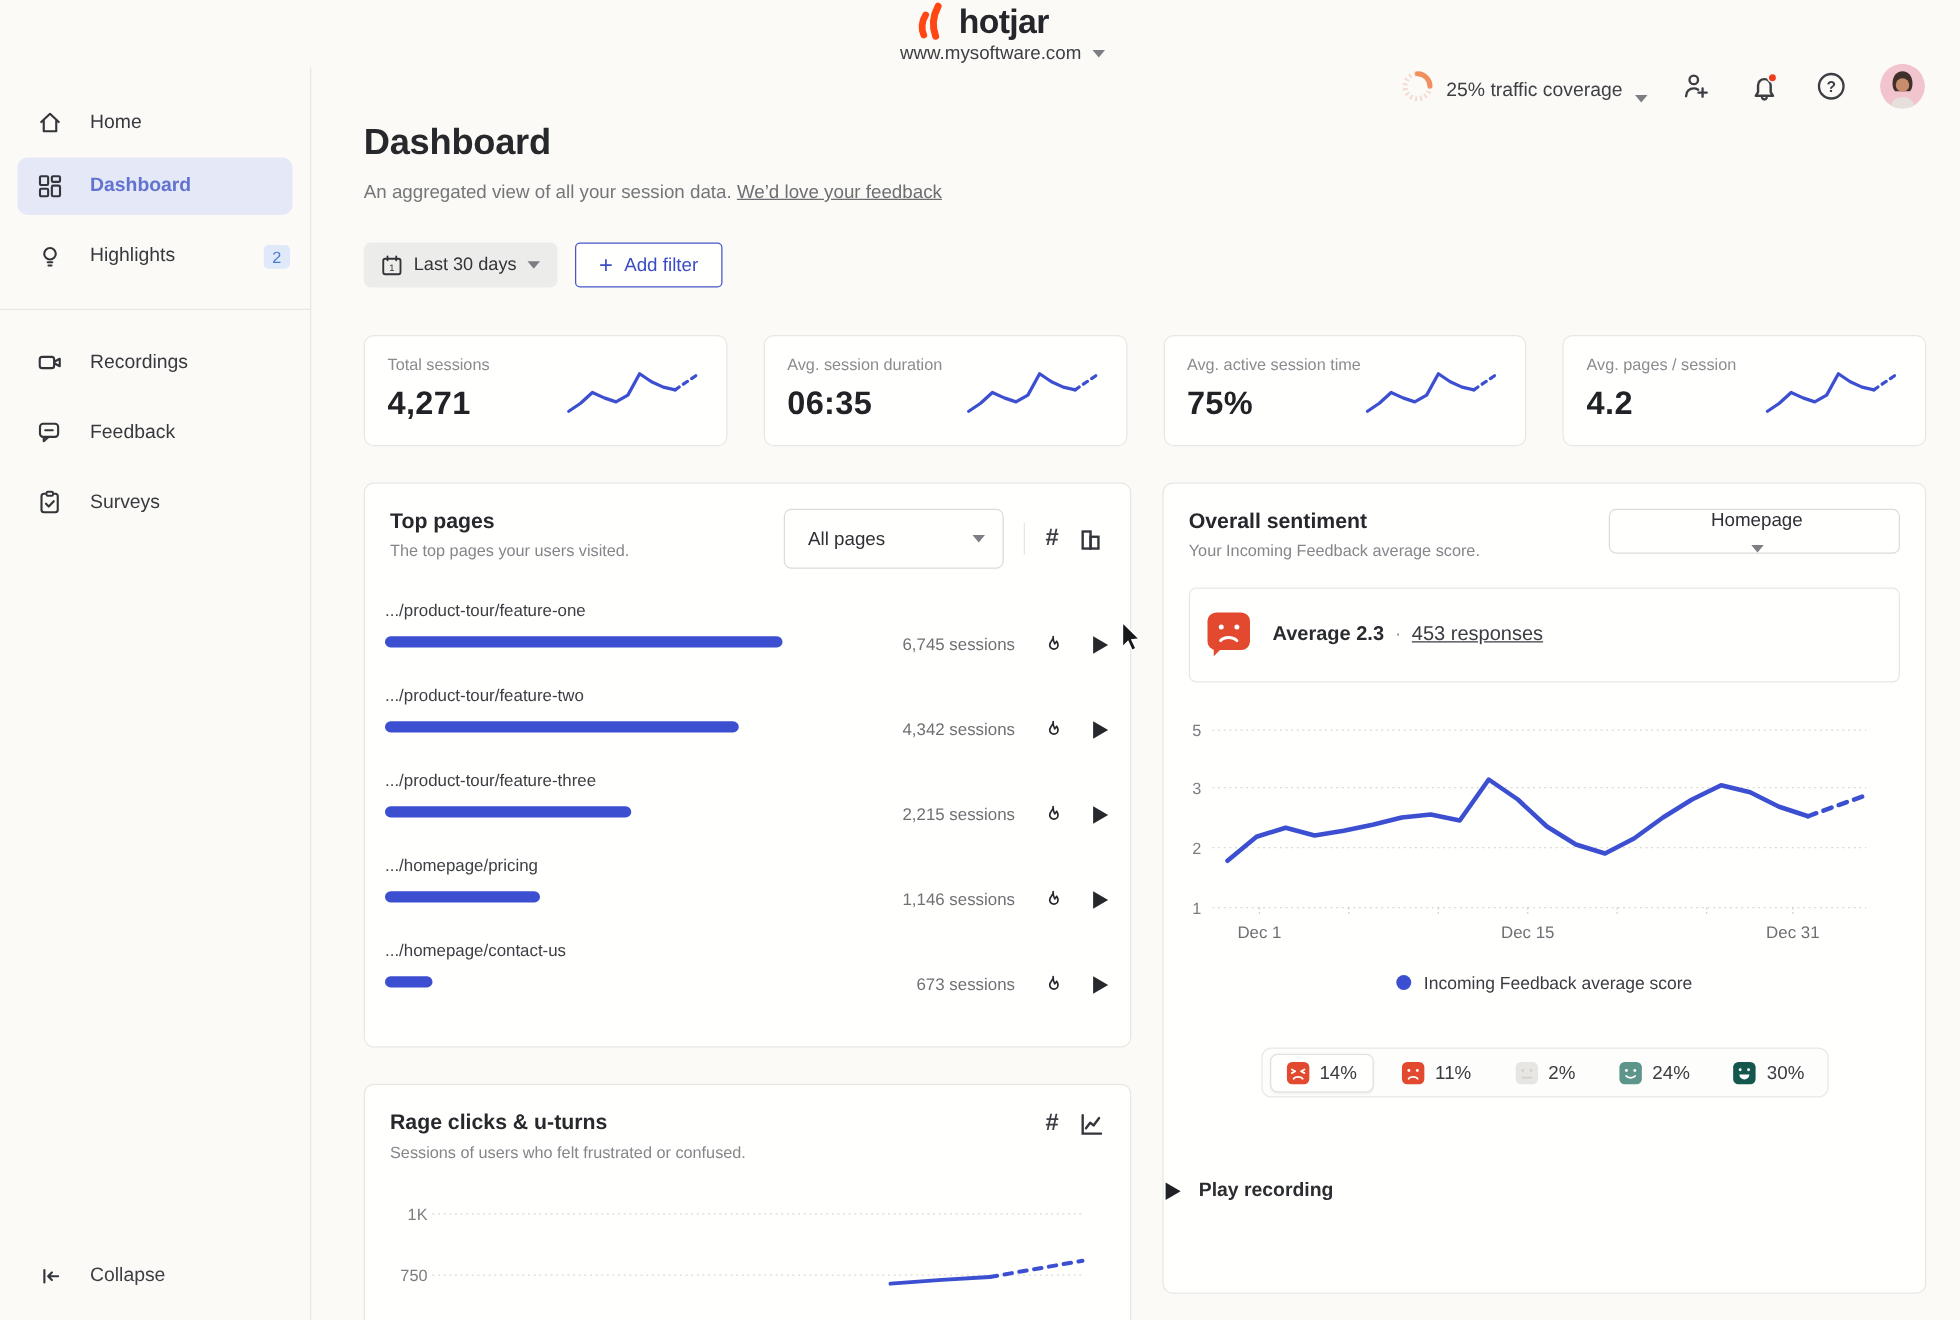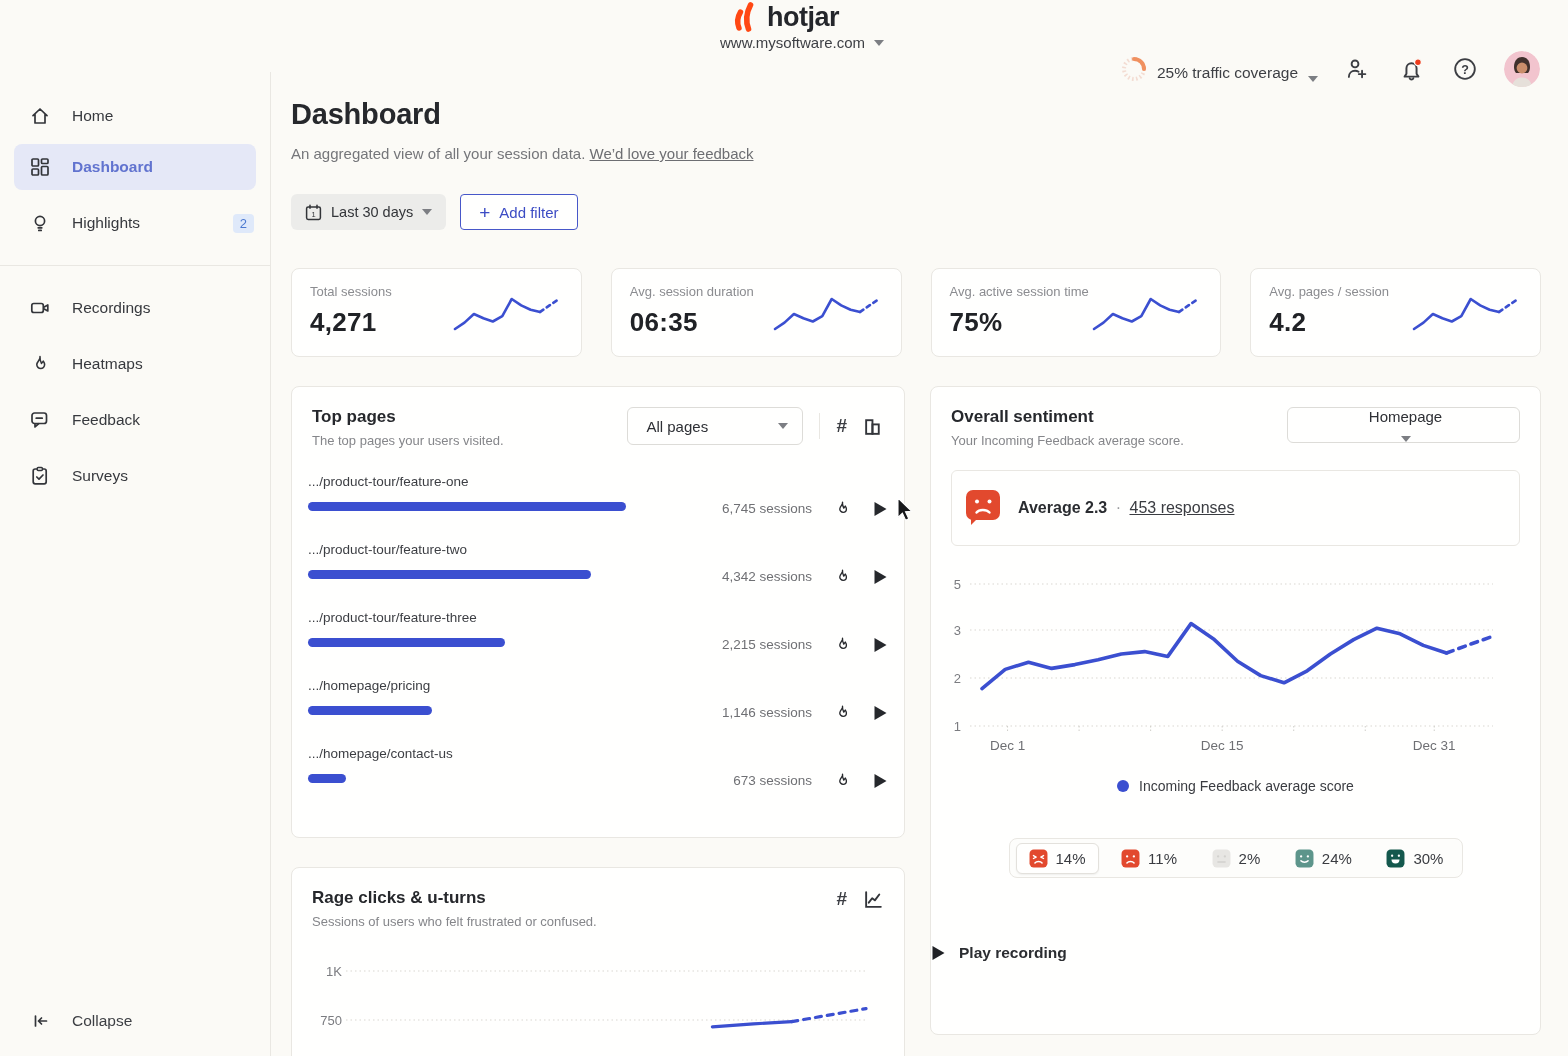--- a/index.html
+++ b/index.html
@@ -16,21 +16,21 @@
   .brand-name { font-size:27px; font-weight:700; color:#24262b; letter-spacing:-0.5px; }
   .site-select { display:flex; align-items:center; gap:9px; margin-left:34px; cursor:pointer; }
   .site-select span { font-size:15px; color:#3d3f44; }
   .caret { width:0; height:0; border-left:5px solid transparent; border-right:5px solid transparent; border-top:6px solid #7c7e83; }
   .topbar-right { margin-left:auto; display:flex; align-items:center; gap:24px; }
   .traffic { display:flex; align-items:flex-end; gap:10px; cursor:pointer; }
   .traffic span { font-size:15.5px; color:#3d3f44; }
   .icon-btn { width:30px; height:30px; display:flex; align-items:center; justify-content:center; cursor:pointer; position:relative; }
   .avatar { width:36px; height:36px; border-radius:50%; overflow:hidden; cursor:pointer; }
   
-  .sidebar { position:absolute; top:72px; left:0; bottom:0; width:271px; border-right:1px solid #e9e7e2; padding-top:16px; }
+  .sidebar { position:absolute; top:54px; left:0; bottom:0; width:249px; border-right:1px solid #e9e7e2; padding-top:16px; }
   .nav-item { height:56px; display:flex; align-items:center; gap:22px; padding:0 16px 0 30px; font-size:15.5px; color:#37393e; cursor:pointer; }
   .nav-item.selected { background:#e5e8f7; border-radius:8px; margin:0 14px; padding-left:16px; height:46px; color:#6173cf; font-weight:700; }
   .nav-item.selected + .nav-item { margin-top:5px; }
   .nav-badge { margin-left:auto; background:#dfe9fa; color:#4c79d0; font-size:13px; border-radius:4px; padding:2px 7px; }
   .nav-divider { border-top:1px solid #e9e7e2; margin:14px 0; }
   .collapse { position:absolute; bottom:26px; left:0; right:0; display:flex; align-items:center; gap:22px; padding-left:32px; font-size:15.5px; color:#3d3f44; cursor:pointer; }
   
   .main { position:absolute; left:260px; top:62px; right:0; bottom:0; padding:36px 27px 0 31px; }
   .page-title { font-size:29px; font-weight:700; color:#26282c; letter-spacing:-0.2px; }
   .page-sub { margin-top:14px; font-size:15px; color:#75767a; }
@@ -46,21 +46,21 @@
   .stat-label { font-size:13px; color:#8b8c90; }
   .stat-value { margin-top:8px; font-size:26px; font-weight:700; color:#202226; letter-spacing:0.3px; }
   .stat-spark { align-self:flex-end; margin-bottom:8px; }
   .row2 { margin-top:29px; display:flex; gap:25px; align-items:flex-start; }
   .col-left { width:614px; }
   .col-right { width:611px; }
   .card-head { display:flex; align-items:flex-start; padding:20px 20px 0 20px; }
   .card-title { font-size:17px; font-weight:700; color:#26282c; }
   .card-sub { margin-top:6px; font-size:13px; color:#85868a; }
   .head-controls { margin-left:auto; display:flex; align-items:center; gap:16px; }
-  .select-box { background:#fffffe; border:1px solid #dddcd8; border-radius:6px; height:38px; display:flex; align-items:center; justify-content:space-between; padding:0 14px 0 18px; font-size:15px; color:#2e3035; cursor:pointer; }
+  .select-box { background:#fffffe; border:1px solid #dddcd8; border-radius:6px; height:48px; display:flex; align-items:center; justify-content:space-between; padding:0 14px 0 18px; font-size:15px; color:#2e3035; cursor:pointer; }
   .vdiv { width:1px; height:26px; background:#e9e7e2; }
   .hash { font-size:19px; font-weight:600; color:#3c3e43; cursor:pointer; }
   
   .tp-rows { padding:26px 16px 10px 16px; }
   .tp-row { position:relative; height:68px; }
   .tp-path { font-size:13.5px; color:#3c3e43; }
   .tp-bar { height:9px; border-radius:5px; background:#3b4fd0; margin-top:13px; }
   .tp-right { position:absolute; right:0; top:26px; display:flex; align-items:center; gap:22px; }
   .tp-sessions { font-size:13.5px; color:#6f7074; min-width:96px; text-align:right; }
   
@@ -163,26 +163,20 @@
     <span>Highlights</span>
     <span class="nav-badge">2</span>
   </div>
   <div class="nav-divider"></div>
   <div class="nav-item">
     <svg width="20" height="20" viewBox="0 0 20 20">
       <rect x="1.8" y="5.5" width="11.5" height="9" rx="2" fill="none" stroke="#33353a" stroke-width="1.7"></rect>
       <path d="M13.8 9.2l4-2.2v6l-4-2.2" fill="none" stroke="#33353a" stroke-width="1.7" stroke-linejoin="round"></path>
     </svg>
     <span>Recordings</span>
-  </div>
-  <div class="nav-item">
-    <svg width="20" height="20" viewBox="0 0 20 20">
-      <path d="M10 2.6c1 3-3.2 4.6-3.2 8a3.9 3.9 0 0 0 7.8 0c0-1.4-.6-2.5-1.3-3.5-.5 1-1.3 1.4-1.8 2.4-1-2-1.8-4.3-1.5-6.9z" fill="none" stroke="#33353a" stroke-width="1.6" stroke-linejoin="round"></path>
-    </svg>
-    <span>Heatmaps</span>
   </div>
   <div class="nav-item">
     <svg width="20" height="20" viewBox="0 0 20 20">
       <rect x="2" y="3" width="14.5" height="10.5" rx="2.5" fill="none" stroke="#33353a" stroke-width="1.7"></rect>
       <path d="M5 13.5v3.4l3.8-3.4" fill="none" stroke="#33353a" stroke-width="1.7" stroke-linejoin="round"></path>
       <path d="M6.2 8.2h6" stroke="#33353a" stroke-width="1.7" stroke-linecap="round"></path>
     </svg>
     <span>Feedback</span>
   </div>
   <div class="nav-item">

